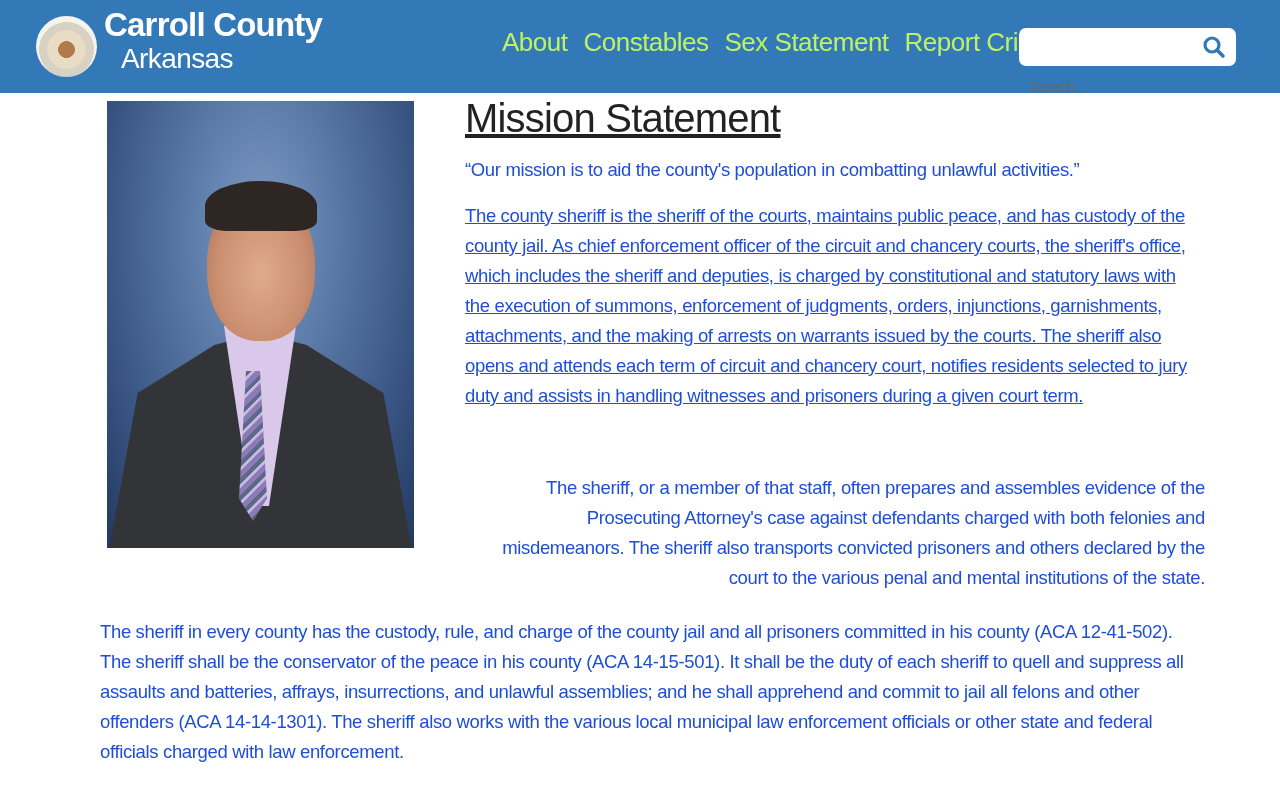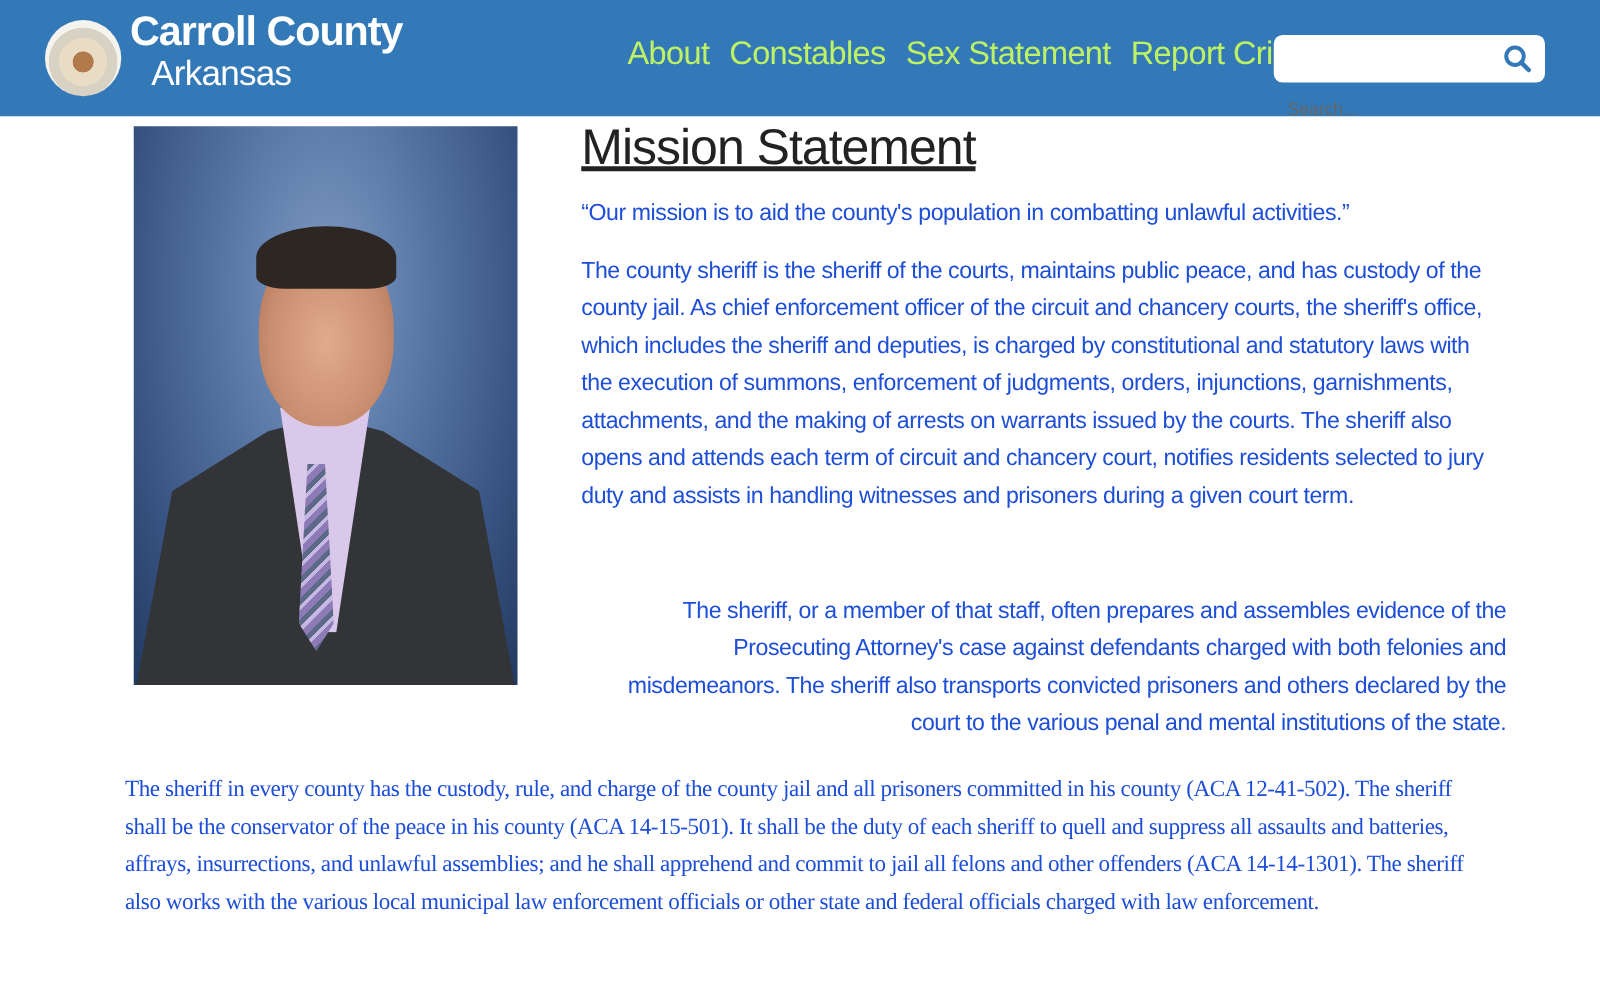--- a/index.html
+++ b/index.html
@@ -77,23 +77,23 @@
     position: absolute; left: 465px; top: 96px;
     font-size: 40px; color: #222; font-weight: normal; letter-spacing: -0.8px;
     white-space: nowrap;
     text-decoration: underline;
   }
   .para {
     position: absolute; font-size: 18.5px; line-height: 30px; color: #1d4ed8;
     letter-spacing: -0.35px;
   }
   .p-quote { left: 465px; top: 155px; width: 740px; }
-  .p1 { left: 465px; top: 201px; width: 740px; }
+  .p1 { left: 465px; top: 201px; width: 740px; text-decoration: underline; }
   .p2 { left: 465px; top: 473px; width: 740px; text-align: right; }
-  .p3 { left: 100px; top: 617px; width: 1085px; font-family: Liberation Serif, serif; }
+  .p3 { left: 100px; top: 617px; width: 1085px; }
 </style>
 </head>
 <body>
 
 <header class="header">
   <div class="seal"></div>
   <div class="brand-title">Carroll County</div>
   <div class="brand-sub">Arkansas</div>
 
   <nav class="nav">

